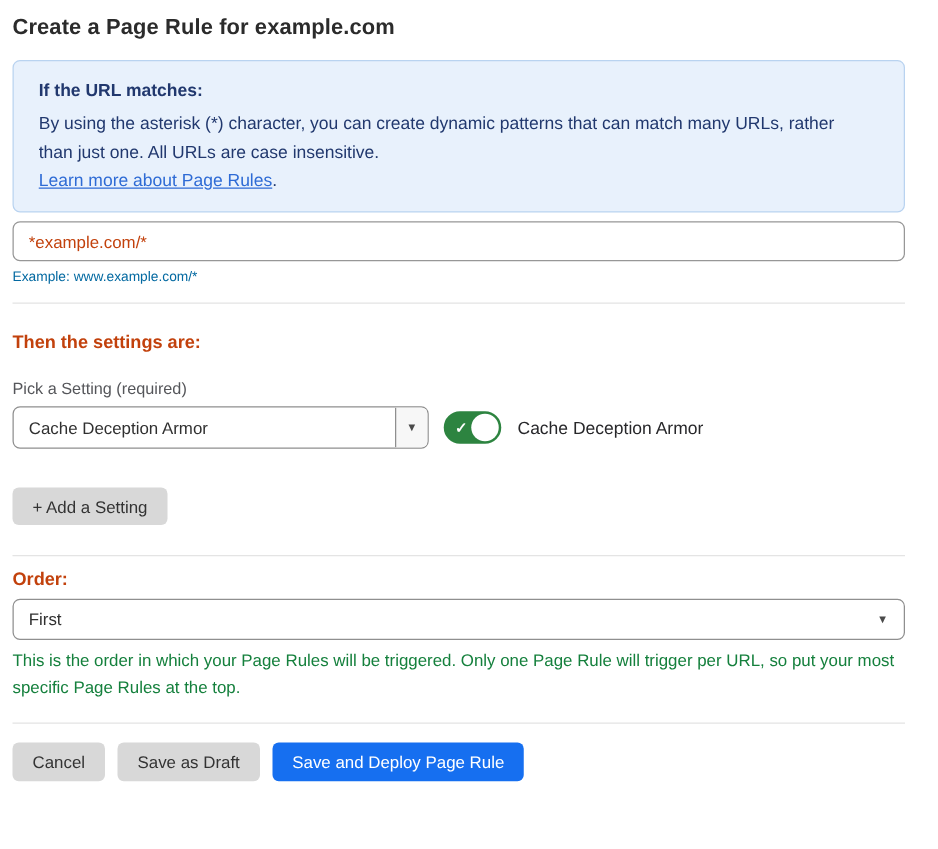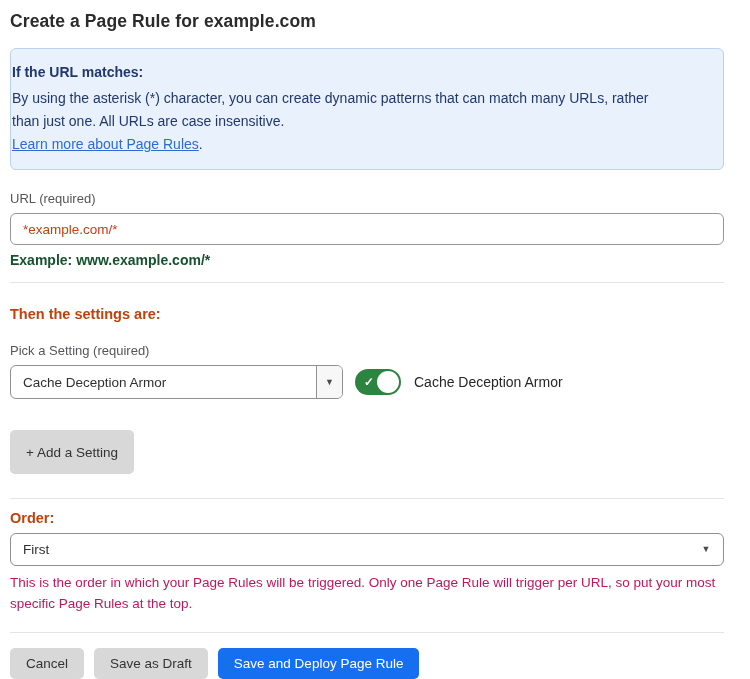--- a/index.html
+++ b/index.html
@@ -17,41 +17,41 @@
     font-size: 17.5px; font-weight: 700; color: #2b2b2b;
     letter-spacing: 0.1px;
   }
 
   
   .info-box {
     margin-top: 16px;
     background: #e8f1fc;
     border: 1px solid #b9d3f0;
     border-radius: 6px;
-    padding: 12px 16px 13px 1px;
+    padding: 12px 16px 13px 20px;
     color: #21386e;
     font-size: 14px;
     line-height: 23px;
   }
   .info-heading { font-weight: 700; font-size: 14px; margin-bottom: 3px; }
   .info-body { max-width: 650px; }
   .info-link-line { }
   .info-link {
     color: #2e6bd5; text-decoration: underline; cursor: pointer;
   }
   .info-link-suffix { color: #21386e; }
 
   
   .field-label {
     margin-top: 21px;
     font-size: 13px; color: #55565a;
   }
   .field-helper {
     margin-top: 7px;
-    font-size: 14px; color: #14532d; font-weight: bold;
+    font-size: 11px; color: #0369a1;
   }
 
   
   .url-input {
     margin-top: 7px;
     width: 714px; height: 32px;
     border: 1px solid #979797;
     border-radius: 6px;
     padding: 0 12px;
     font-family: "Liberation Sans", sans-serif;
@@ -135,32 +135,32 @@
   .btn {
     display: inline-flex; align-items: center; justify-content: center;
     height: 31px;
     border: none; border-radius: 5px;
     font-family: "Liberation Sans", sans-serif;
     font-size: 13.5px;
     cursor: pointer;
     padding: 0 16px;
   }
   .btn-gray { background: #d8d8d8; color: #333333; }
-  .btn-add { margin-top: 31px; height: 44px; }
+  .btn-add { margin-top: 31px; height: 30px; }
   .btn-blue { color: #ffffff; }
 
   
   .order-select { margin-top: 7px; width: 714px; height: 33px; }
   .order-arrow {
     width: 34px; height: 100%;
     display: flex; align-items: center; justify-content: center;
   }
   .order-helper {
     margin-top: 6px;
-    font-size: 13.5px; color: #be185d;
+    font-size: 13.5px; color: #15803d;
     line-height: 21px;
     max-width: 706px;
   }
 
   .actions-row {
     margin-top: 15px;
     display: flex; align-items: center; gap: 10px;
   }
 </style>
 </head>
@@ -170,21 +170,20 @@
   <div class="content">
 
     <h1 class="page-title">Create a Page Rule for example.com</h1>
 
     <div class="info-box">
       <div class="info-heading">If the URL matches:</div>
       <div class="info-body">By using the asterisk (*) character, you can create dynamic patterns that can match many URLs, rather than just one. All URLs are case insensitive.</div>
       <div class="info-link-line"><a class="info-link">Learn more about Page Rules</a><span class="info-link-suffix">.</span></div>
     </div>
 
-    <div class="field-label">URL (required)</div>
     <input class="url-input" type="text" value="*example.com/*" style="">
     <div class="field-helper">Example: www.example.com/*</div>
 
     <hr class="divider divider-1">
 
     <div class="section-heading heading-then">Then the settings are:</div>
 
     <div class="field-label">Pick a Setting (required)</div>
 
     <div class="setting-row">

